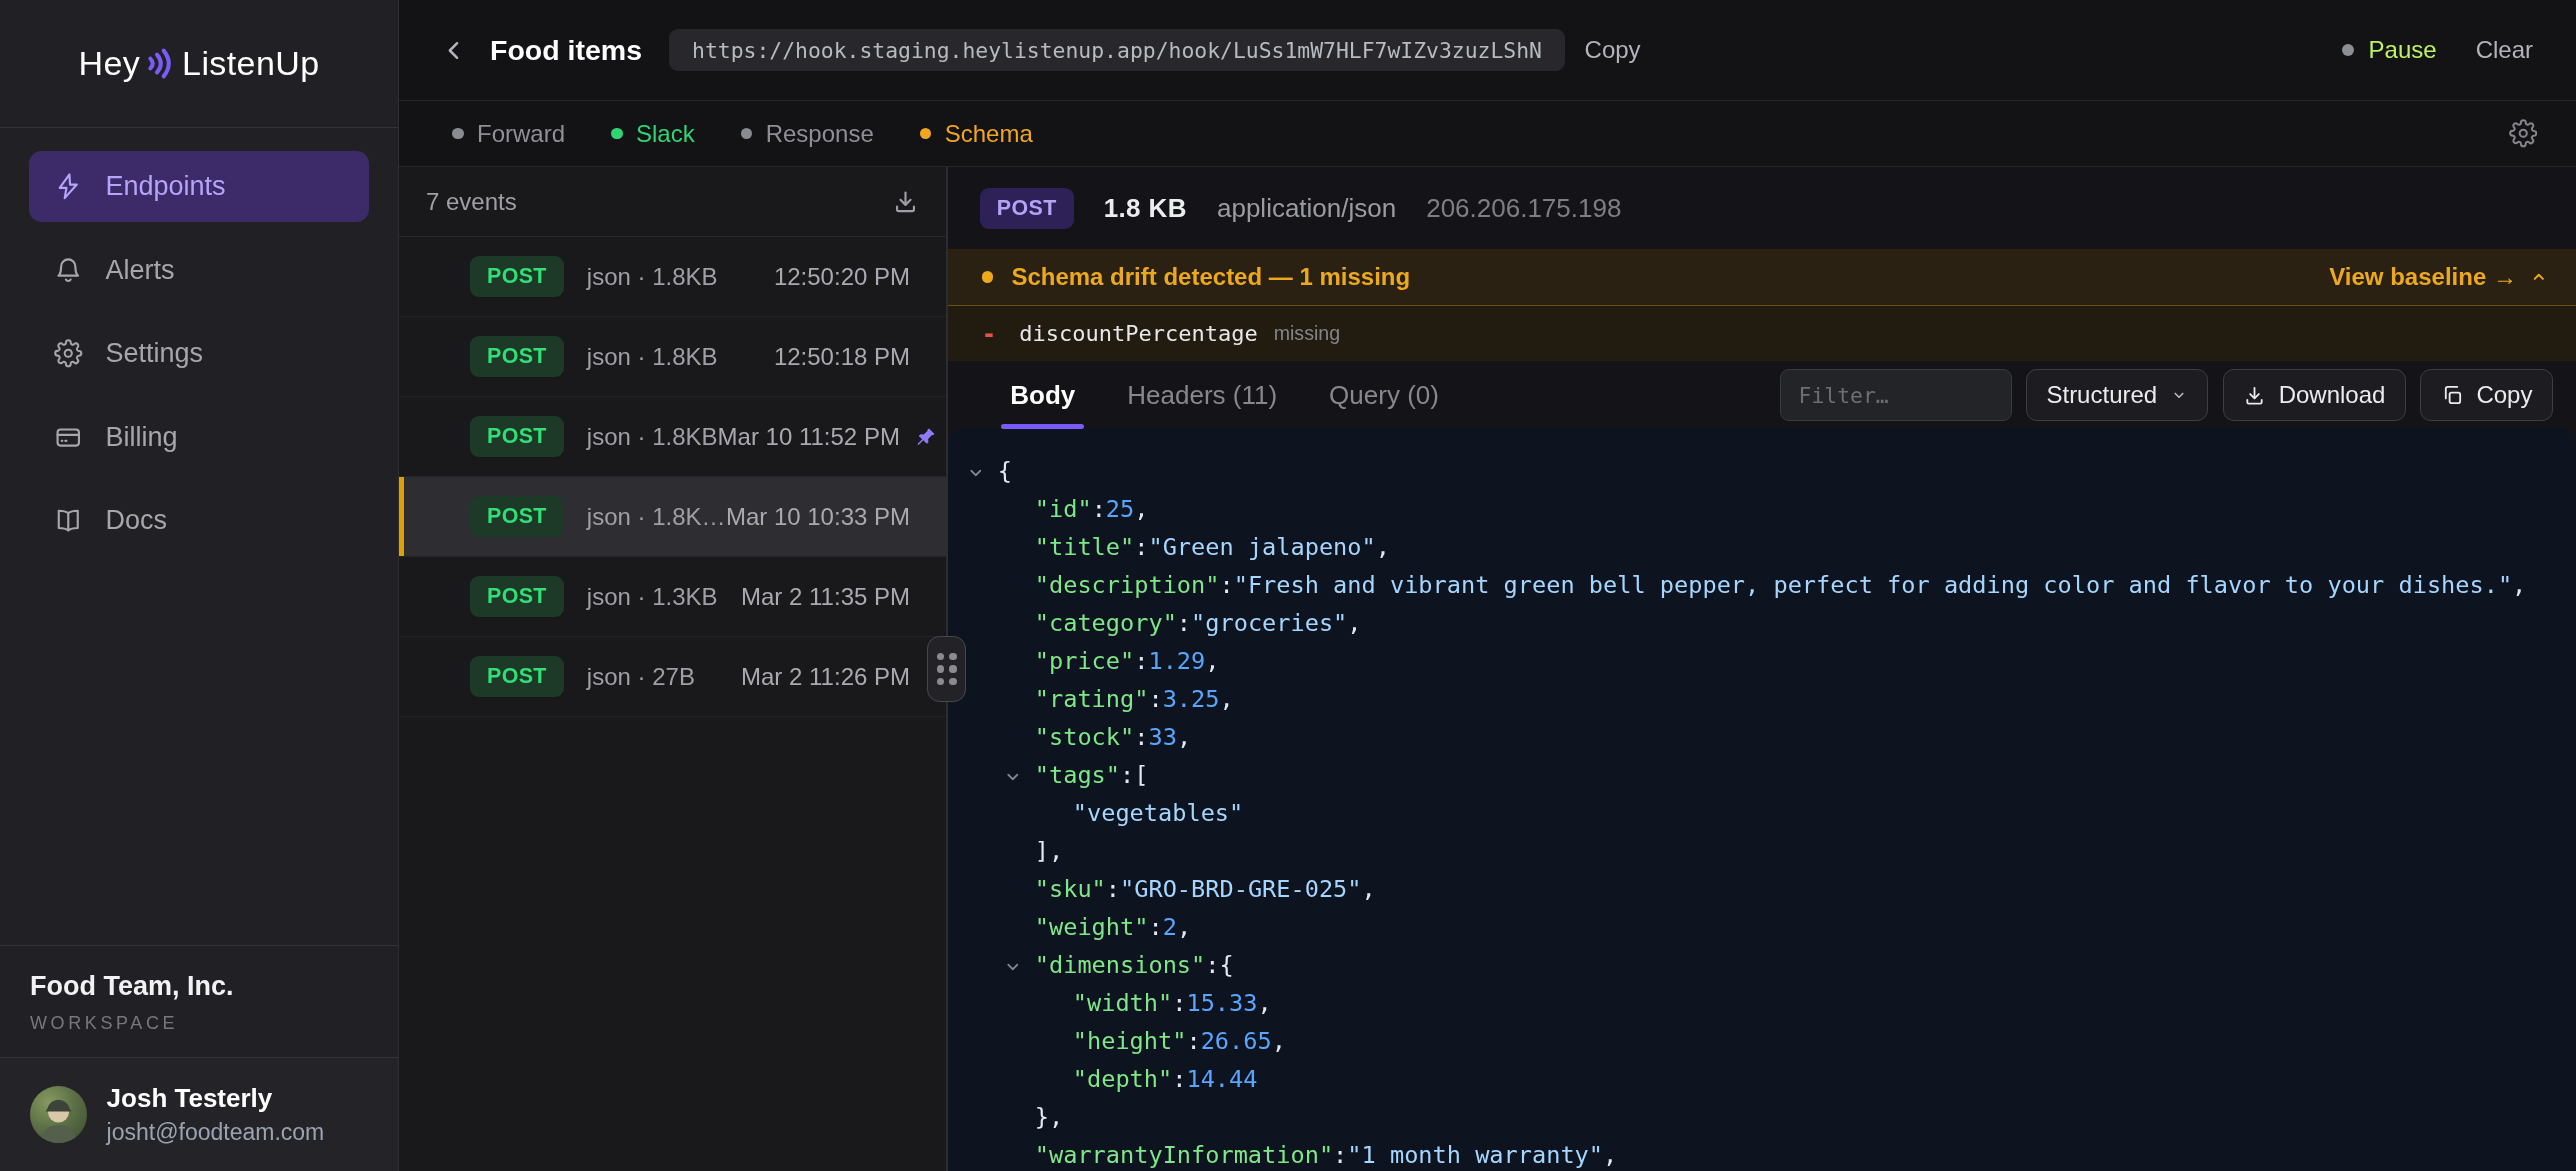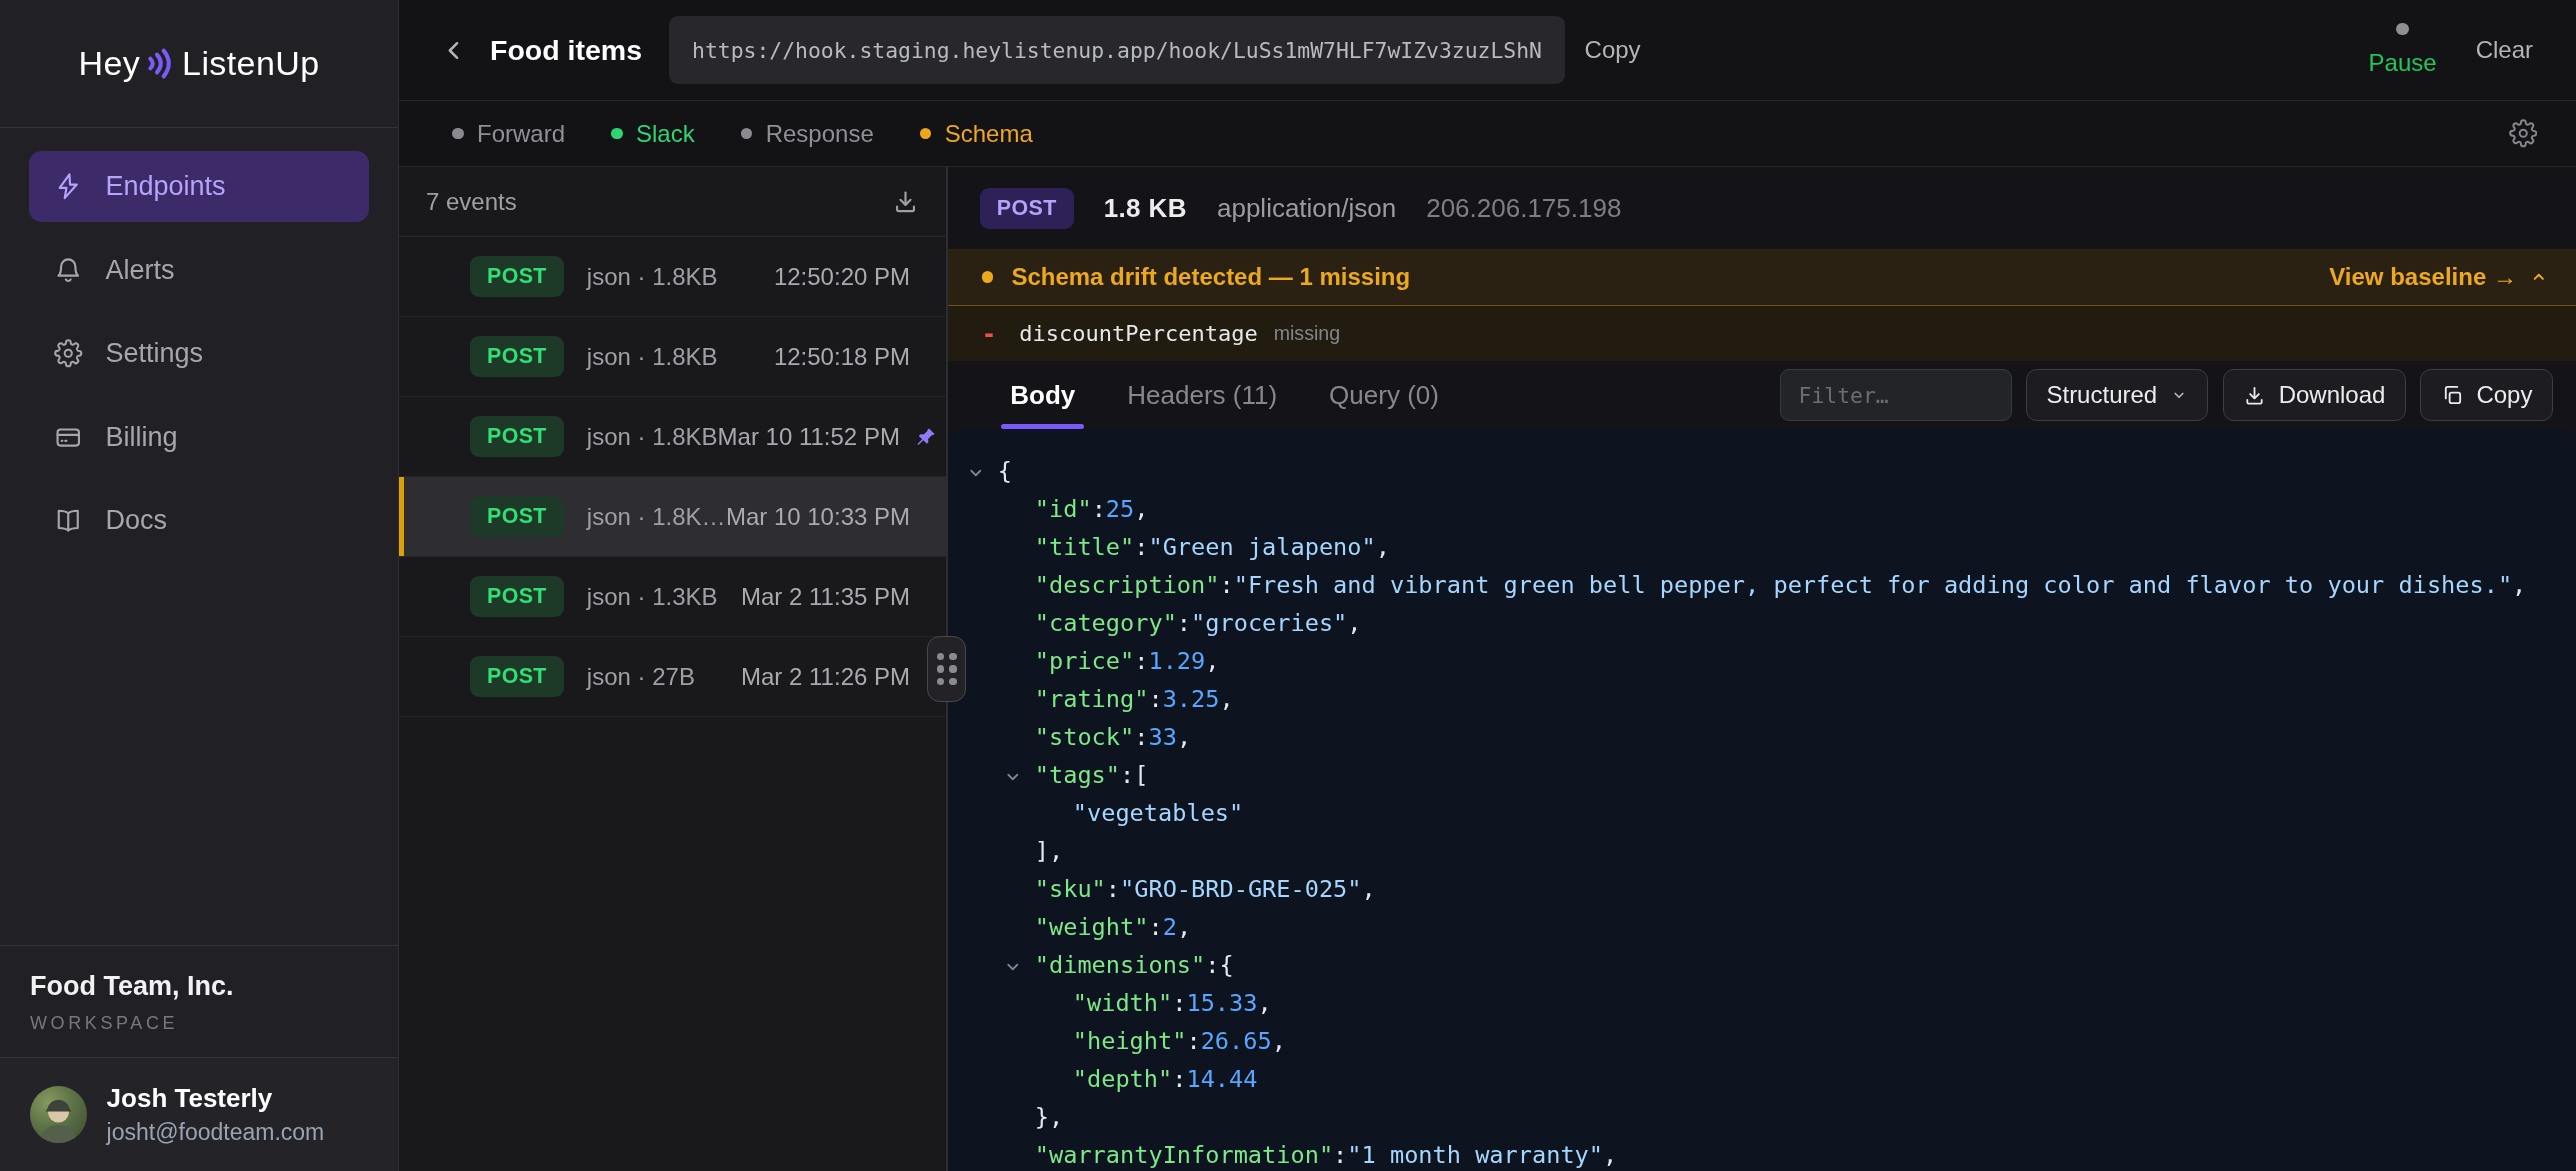--- a/index.html
+++ b/index.html
@@ -29,25 +29,25 @@
           display:flex;align-items:flex-end;justify-content:center;}
   .u-name{font-size:26px;font-weight:bold;color:#fff;}
   .u-mail{font-size:23px;color:#9aa3b2;margin-top:5.3px;}
 
   
   .main{flex:1;display:flex;flex-direction:column;min-width:0;background:#141417;}
   .topbar{height:101px;flex:0 0 101px;display:flex;align-items:center;padding:0 43px 0 43px;
           border-bottom:0.9px solid #242529;background:#131316;}
   .back-btn{display:flex;align-items:center;margin-right:23px;cursor:pointer;}
   .page-title{font-size:28.5px;font-weight:bold;color:#fff;margin-right:27px;white-space:nowrap;}
-  .url-pill{background:#28282c;border-radius:9px;height:68px;display:flex;align-items:center;
+  .url-pill{background:#28282c;border-radius:9px;height:42px;display:flex;align-items:center;
             padding:0 23px;font-family:"DejaVu Sans Mono", monospace;font-size:21.4px;color:#b7bac0;}
   .copy-link{font-size:24px;color:#b3b4ba;margin-left:19.6px;cursor:pointer;}
   .top-right{margin-left:auto;display:flex;align-items:center;gap:39px;}
-  .pause{display:flex;align-items:center;gap:14.3px;font-size:24px;color:#22c55e;cursor:pointer;flex-direction:column;}
+  .pause{display:flex;align-items:center;gap:14.3px;font-size:24px;color:#bef264;cursor:pointer;}
   .pause-dot{width:12.5px;height:12.5px;border-radius:50%;background:#8e8f95;}
   .clear{font-size:24px;color:#b3b4ba;cursor:pointer;}
 
   .statusbar{height:66px;flex:0 0 66px;display:flex;align-items:center;padding:0 39px 0 53px;
              border-bottom:0.9px solid #242529;background:#131316;}
   .stabs{display:flex;align-items:center;gap:46px;}
   .stab{display:flex;align-items:center;gap:13.4px;font-size:24px;cursor:pointer;}
   .stab .dot{width:11.6px;height:11.6px;border-radius:50%;}
   .statusbar .gear{margin-left:auto;display:flex;cursor:pointer;color:#85868c;}
 

